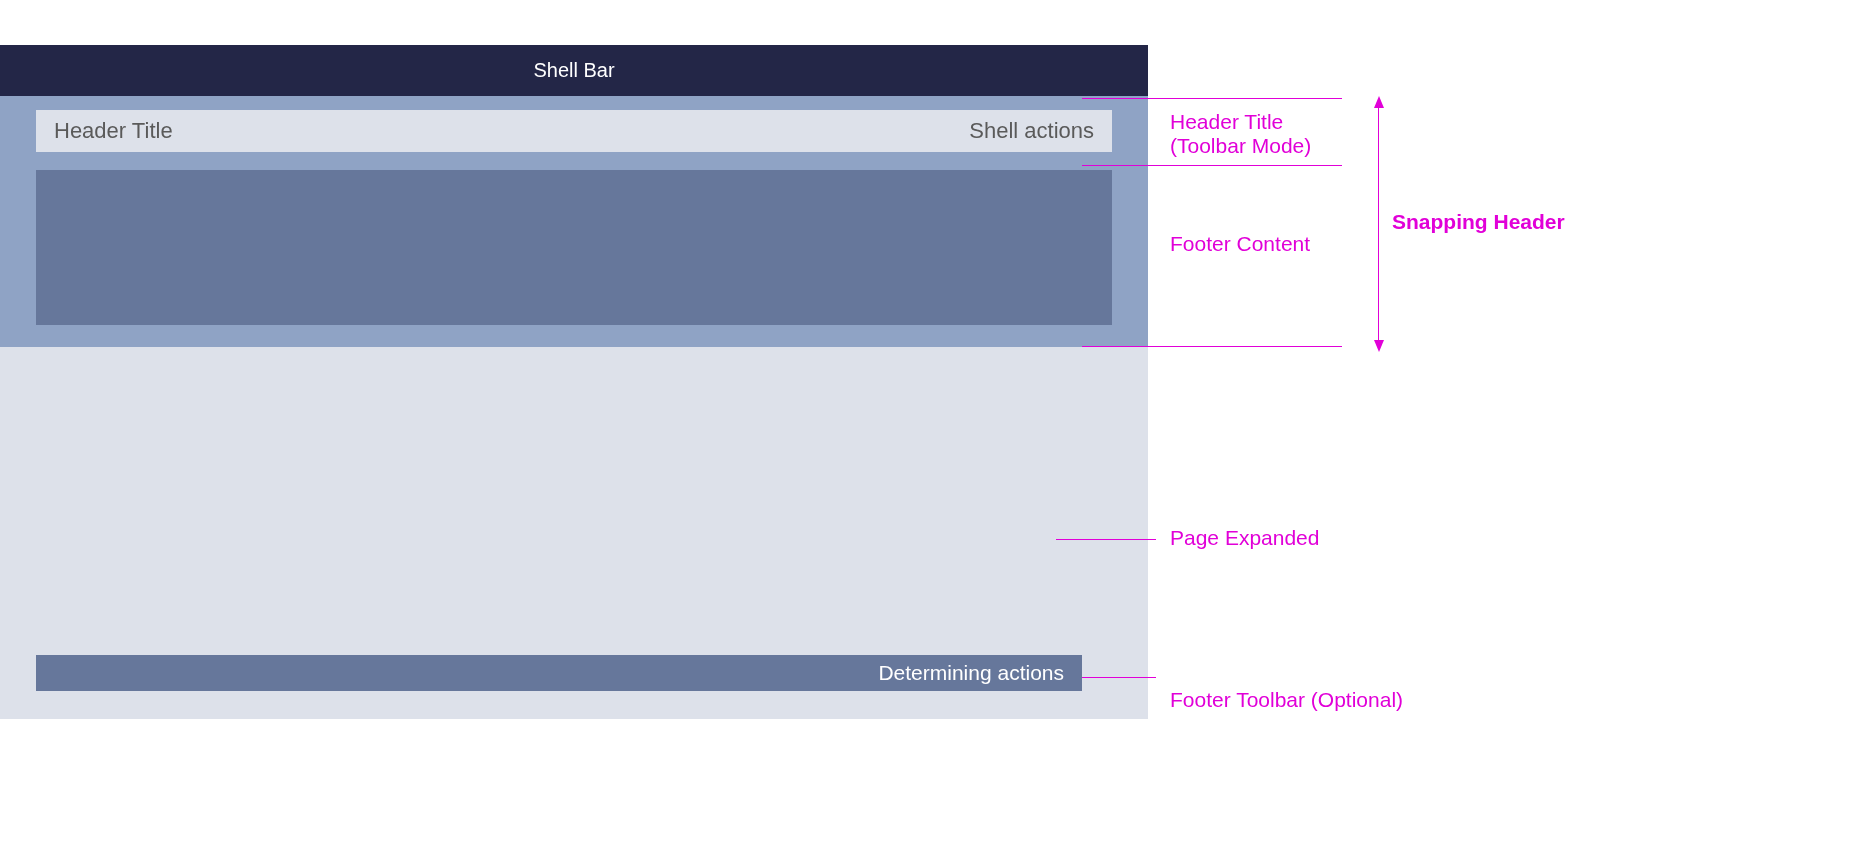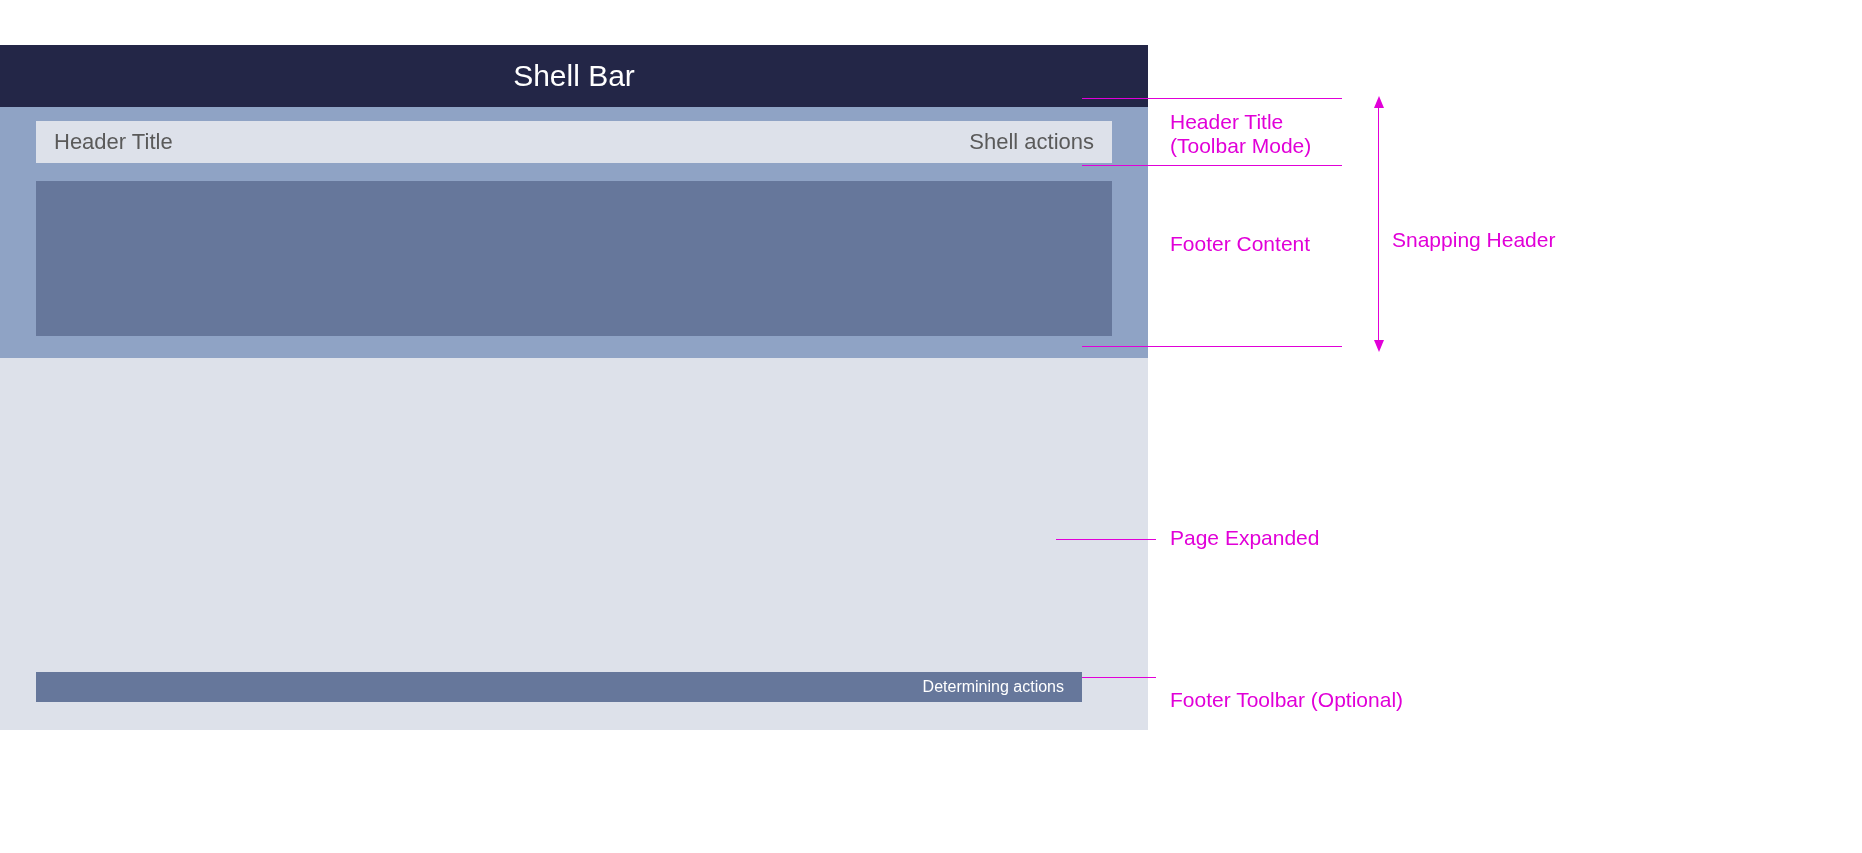--- a/index.html
+++ b/index.html
@@ -18,21 +18,21 @@
       position: absolute;
       top: 45px;
       left: 0;
       width: 1148px;
     }
     .shell-bar {
       background: #232647;
       color: #ffffff;
       text-align: center;
       padding: 14px 0;
-      font-size: 30px;
+      font-size: 20px;
       font-weight: 400;
     }
     .header-area {
       background: #8fa3c5;
       padding: 14px 36px 22px 36px;
     }
     .header-title-bar {
       background: #dde1ea;
       display: flex;
       justify-content: space-between;
@@ -54,32 +54,31 @@
     }
     .footer-toolbar {
       position: absolute;
       bottom: 28px;
       left: 36px;
       right: 66px;
       background: #66779b;
       color: #ffffff;
       text-align: right;
       padding: 6px 18px;
-      font-size: 16px;
+      font-size: 21px;
     }
     
     .annotation {
       position: absolute;
       color: #e100d8;
       font-size: 21px;
       font-weight: 400;
     }
     .annotation.bold {
-      font-weight: 400;
-      margin-top: 18px;
+      font-weight: 700;
     }
     .line {
       position: absolute;
       background: #e100d8;
       height: 1px;
     }
     .bracket-line {
       position: absolute;
       background: #e100d8;
       width: 1px;

